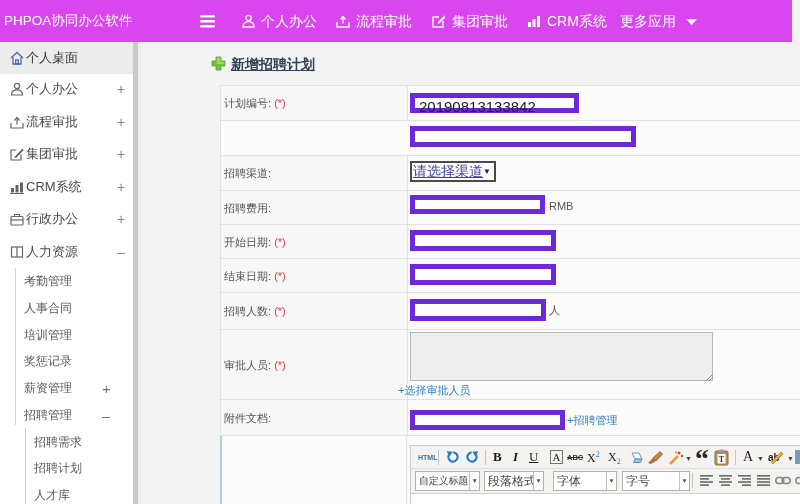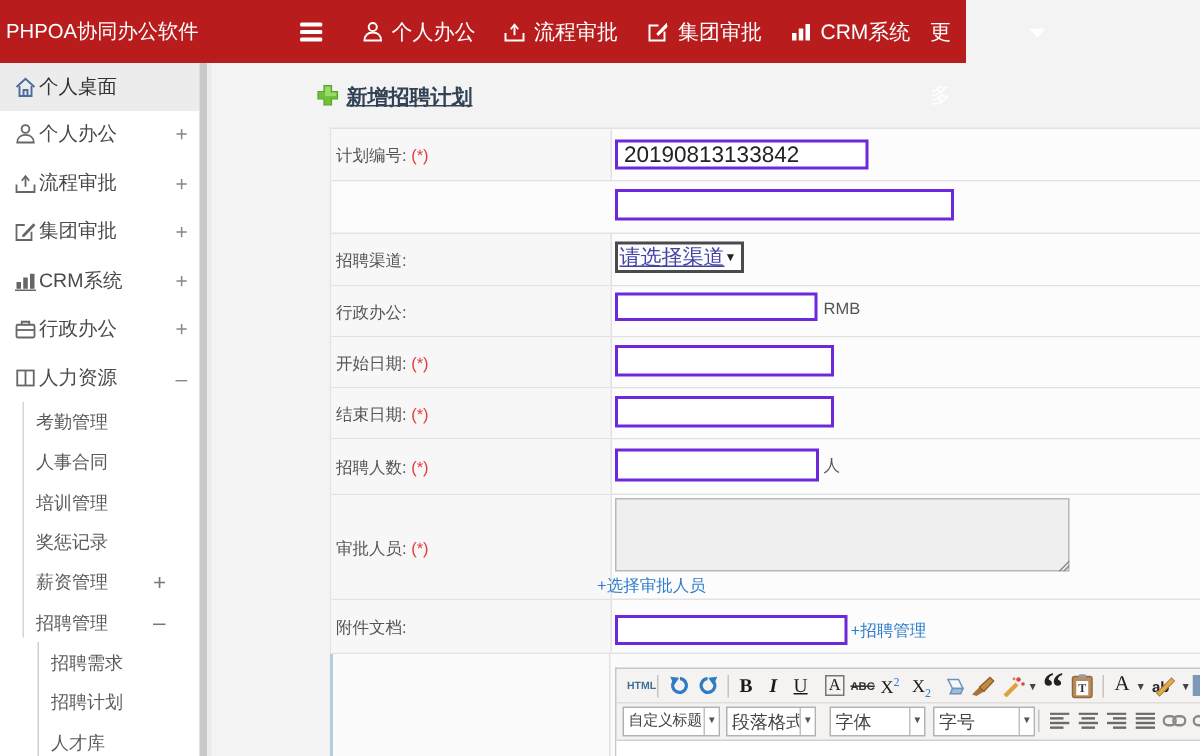--- a/index.html
+++ b/index.html
@@ -1,19 +1,19 @@
 <!DOCTYPE html>
 <html><head>
 <meta charset="utf-8">
 <style>
 * { margin:0; padding:0; box-sizing:border-box; }
 html,body { width:800px; height:504px; overflow:hidden; font-family:"Liberation Sans",sans-serif; background:#f3f3f3; }
 .abs { position:absolute; }
 
-#hdr { position:absolute; left:0; top:0; width:644px; height:42px; background:#b91c1c; color:#fff; }
+#hdr { position:absolute; left:0; top:0; width:792px; height:42px; background:#d946ef; color:#fff;text-align:center; }
 #logo { position:absolute; left:4px; top:0; line-height:42px; font-size:13.5px; color:#fff; }
 .nav { position:absolute; top:0; height:42px; line-height:42px; font-size:14px; color:#fff; }
 .nav svg { vertical-align:-2px; margin-right:6px; }
 
 #side { position:absolute; left:0; top:42px; width:133px; height:462px; background:#fff; }
 #sb-thumb { position:absolute; left:133px; top:42px; width:5px; height:462px; background:#c9c9c9; }
 #sb-track { position:absolute; left:138px; top:42px; width:3px; height:462px; background:#ececec; }
 .m1 { position:absolute; left:0; width:133px; height:32px; line-height:32px; font-size:13px; color:#4a4a4a; }
 .m1 .ic { position:absolute; left:10px; top:9px; }
 .m2line { position:absolute; left:15px; top:226px; width:1px; height:157px; background:#d5d5d5; }
@@ -26,21 +26,21 @@
 .m3 .tx { position:absolute; left:34px; }
 #m3line { position:absolute; left:25px; top:386px; width:1px; height:76px; background:#cfcfcf; }
 
 #title { position:absolute; left:231px; top:56px; font-size:14px; font-weight:bold; color:#334355;text-decoration:underline; }
 
 #tbl { position:absolute; left:220px; top:85px; width:780px; border:1px solid #e2e2e2; border-bottom:none; }
 .row { position:relative; width:100%; border-bottom:1px solid #e2e2e2; background:#fcfcfc; }
 .lab { position:absolute; left:0; top:0; bottom:0; width:187px; background:#f7f7f7; border-right:1px solid #e2e2e2; font-size:11px; color:#555; }
 .lab span.t { position:absolute; left:3px; top:50%; margin-top:-7px; }
 .red { color:#e43d3d; }
-.inp { position:absolute; background:#fff; border:2px solid #6d28d9; font-size:15px; color:#222; padding:0 4px; font-family:"Liberation Sans",sans-serif; }
+.inp { position:absolute; background:#fff; border:5px solid #6d28d9; font-size:15px; color:#222; padding:0 4px; font-family:"Liberation Sans",sans-serif; }
 .unit { position:absolute; font-size:11px; color:#555; }
 .lnk { position:absolute; font-size:11px; color:#2e7dca; }
 .ti { position:absolute; font-size:13px; }
 .tserif { font-family:"Liberation Serif",serif; font-size:13px; color:#1a1a1a; }
 .tsep { position:absolute; top:4px; width:1px; height:15px; background:#c4c4c4; }
 .tic { position:absolute; }
 .dd { position:absolute; top:1px; height:20px; background:#fff; border:1px solid #b2b2b2; font-size:12px; color:#444; line-height:18px; padding-left:3px; padding-right:11px; overflow:hidden; white-space:nowrap; }
 .dda { position:absolute; right:0; top:0; width:10px; height:18px; border-left:1px solid #c0c0c0; background:#fff; font-style:normal; font-size:6.5px; color:#555; text-align:center; line-height:18px; }
 </style>
 </head>
@@ -203,21 +203,21 @@
     <div class="inp" style="left:189px; top:5px; width:226px; height:21px;"></div>
   </div>
   <div class="row" style="height:35px;">
     <div class="lab">
         <span class="t">招聘渠道:</span>
       </div>
     <div style="position:absolute; left:189px; top:5px; width:86px; height:21px; border:2px solid #4a4a4a; background:#fdfdfd; font-size:14px; line-height:16px; padding-left:1px; color:#4242a6;"><span style="text-decoration:underline;">请选择渠道</span><span style="position:absolute; right:3px; top:5px; color:#222; font-size:8px; line-height:8px;">▼</span></div>
   </div>
   <div class="row" style="height:34px;">
     <div class="lab">
-        <span class="t">行政办公:</span>
+        <span class="t">招聘费用:</span>
       </div>
     <div class="inp" style="left:189px; top:4px; width:135px; height:19px;"></div>
     <div class="unit" style="left:328px; top:9px;">RMB</div>
   </div>
   <div class="row" style="height:34px;">
     <div class="lab">
         <span class="t">开始日期: <span class="red">(*)</span></span>
       </div>
     <div class="inp" style="left:189px; top:5px; width:146px; height:21px;"></div>
   </div>

